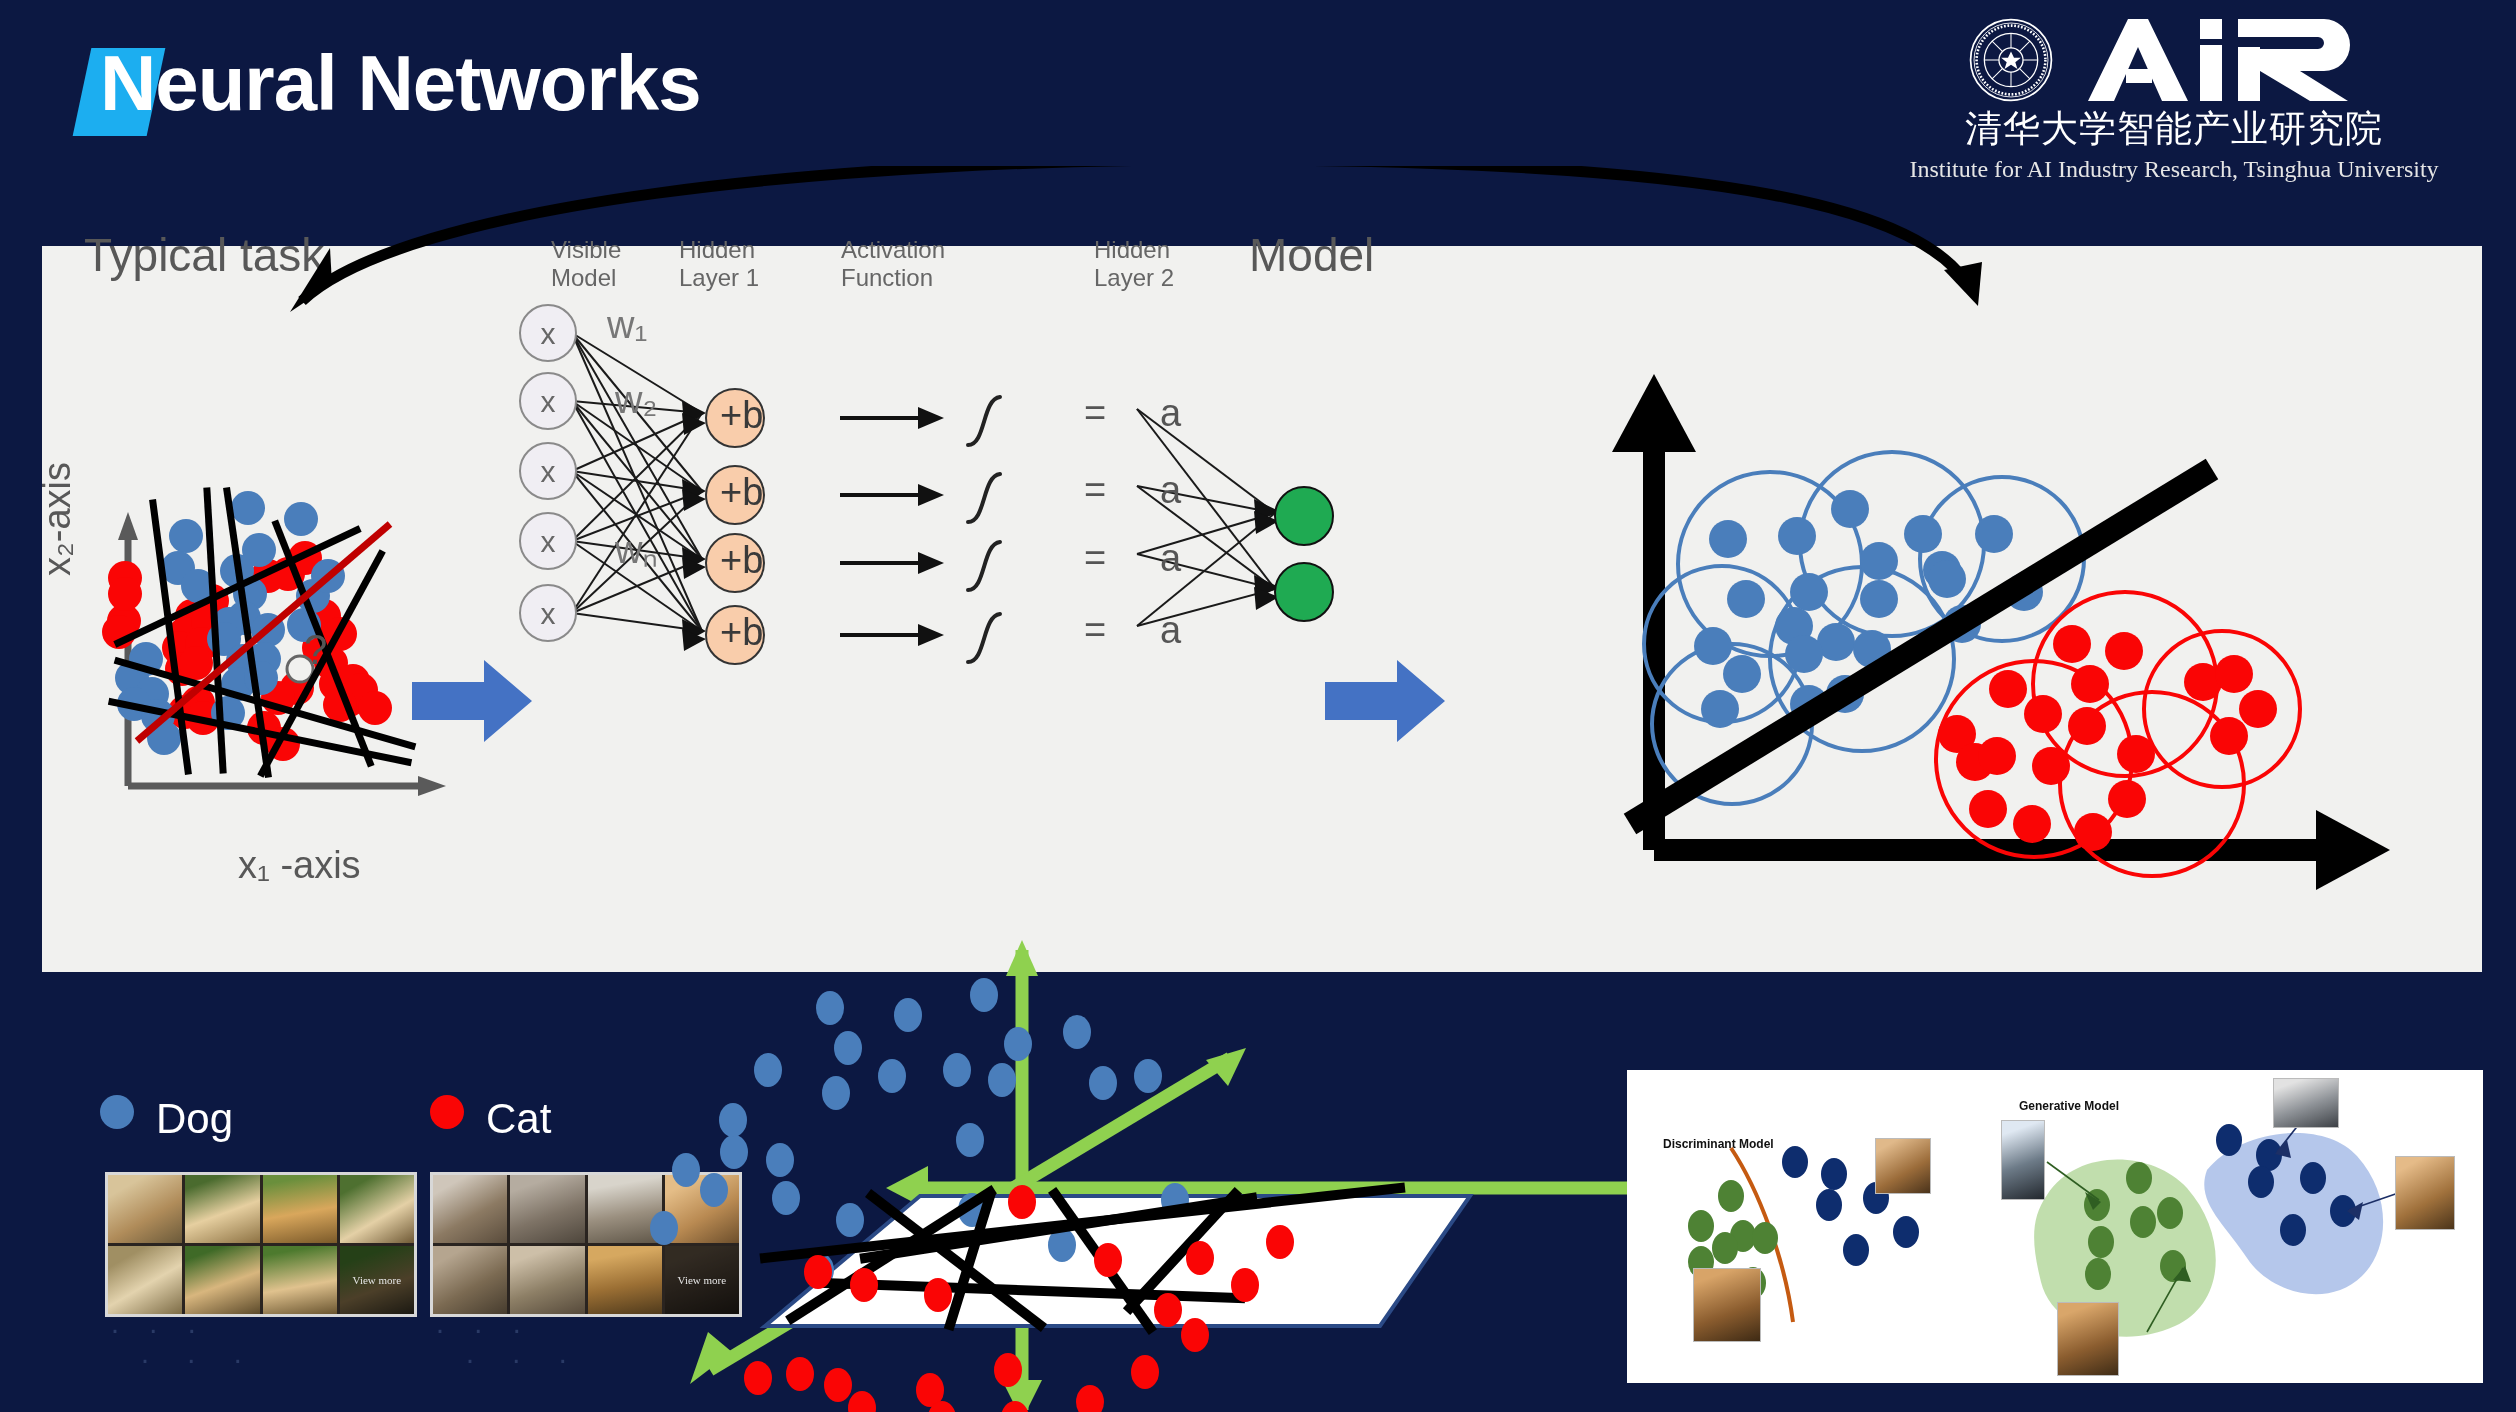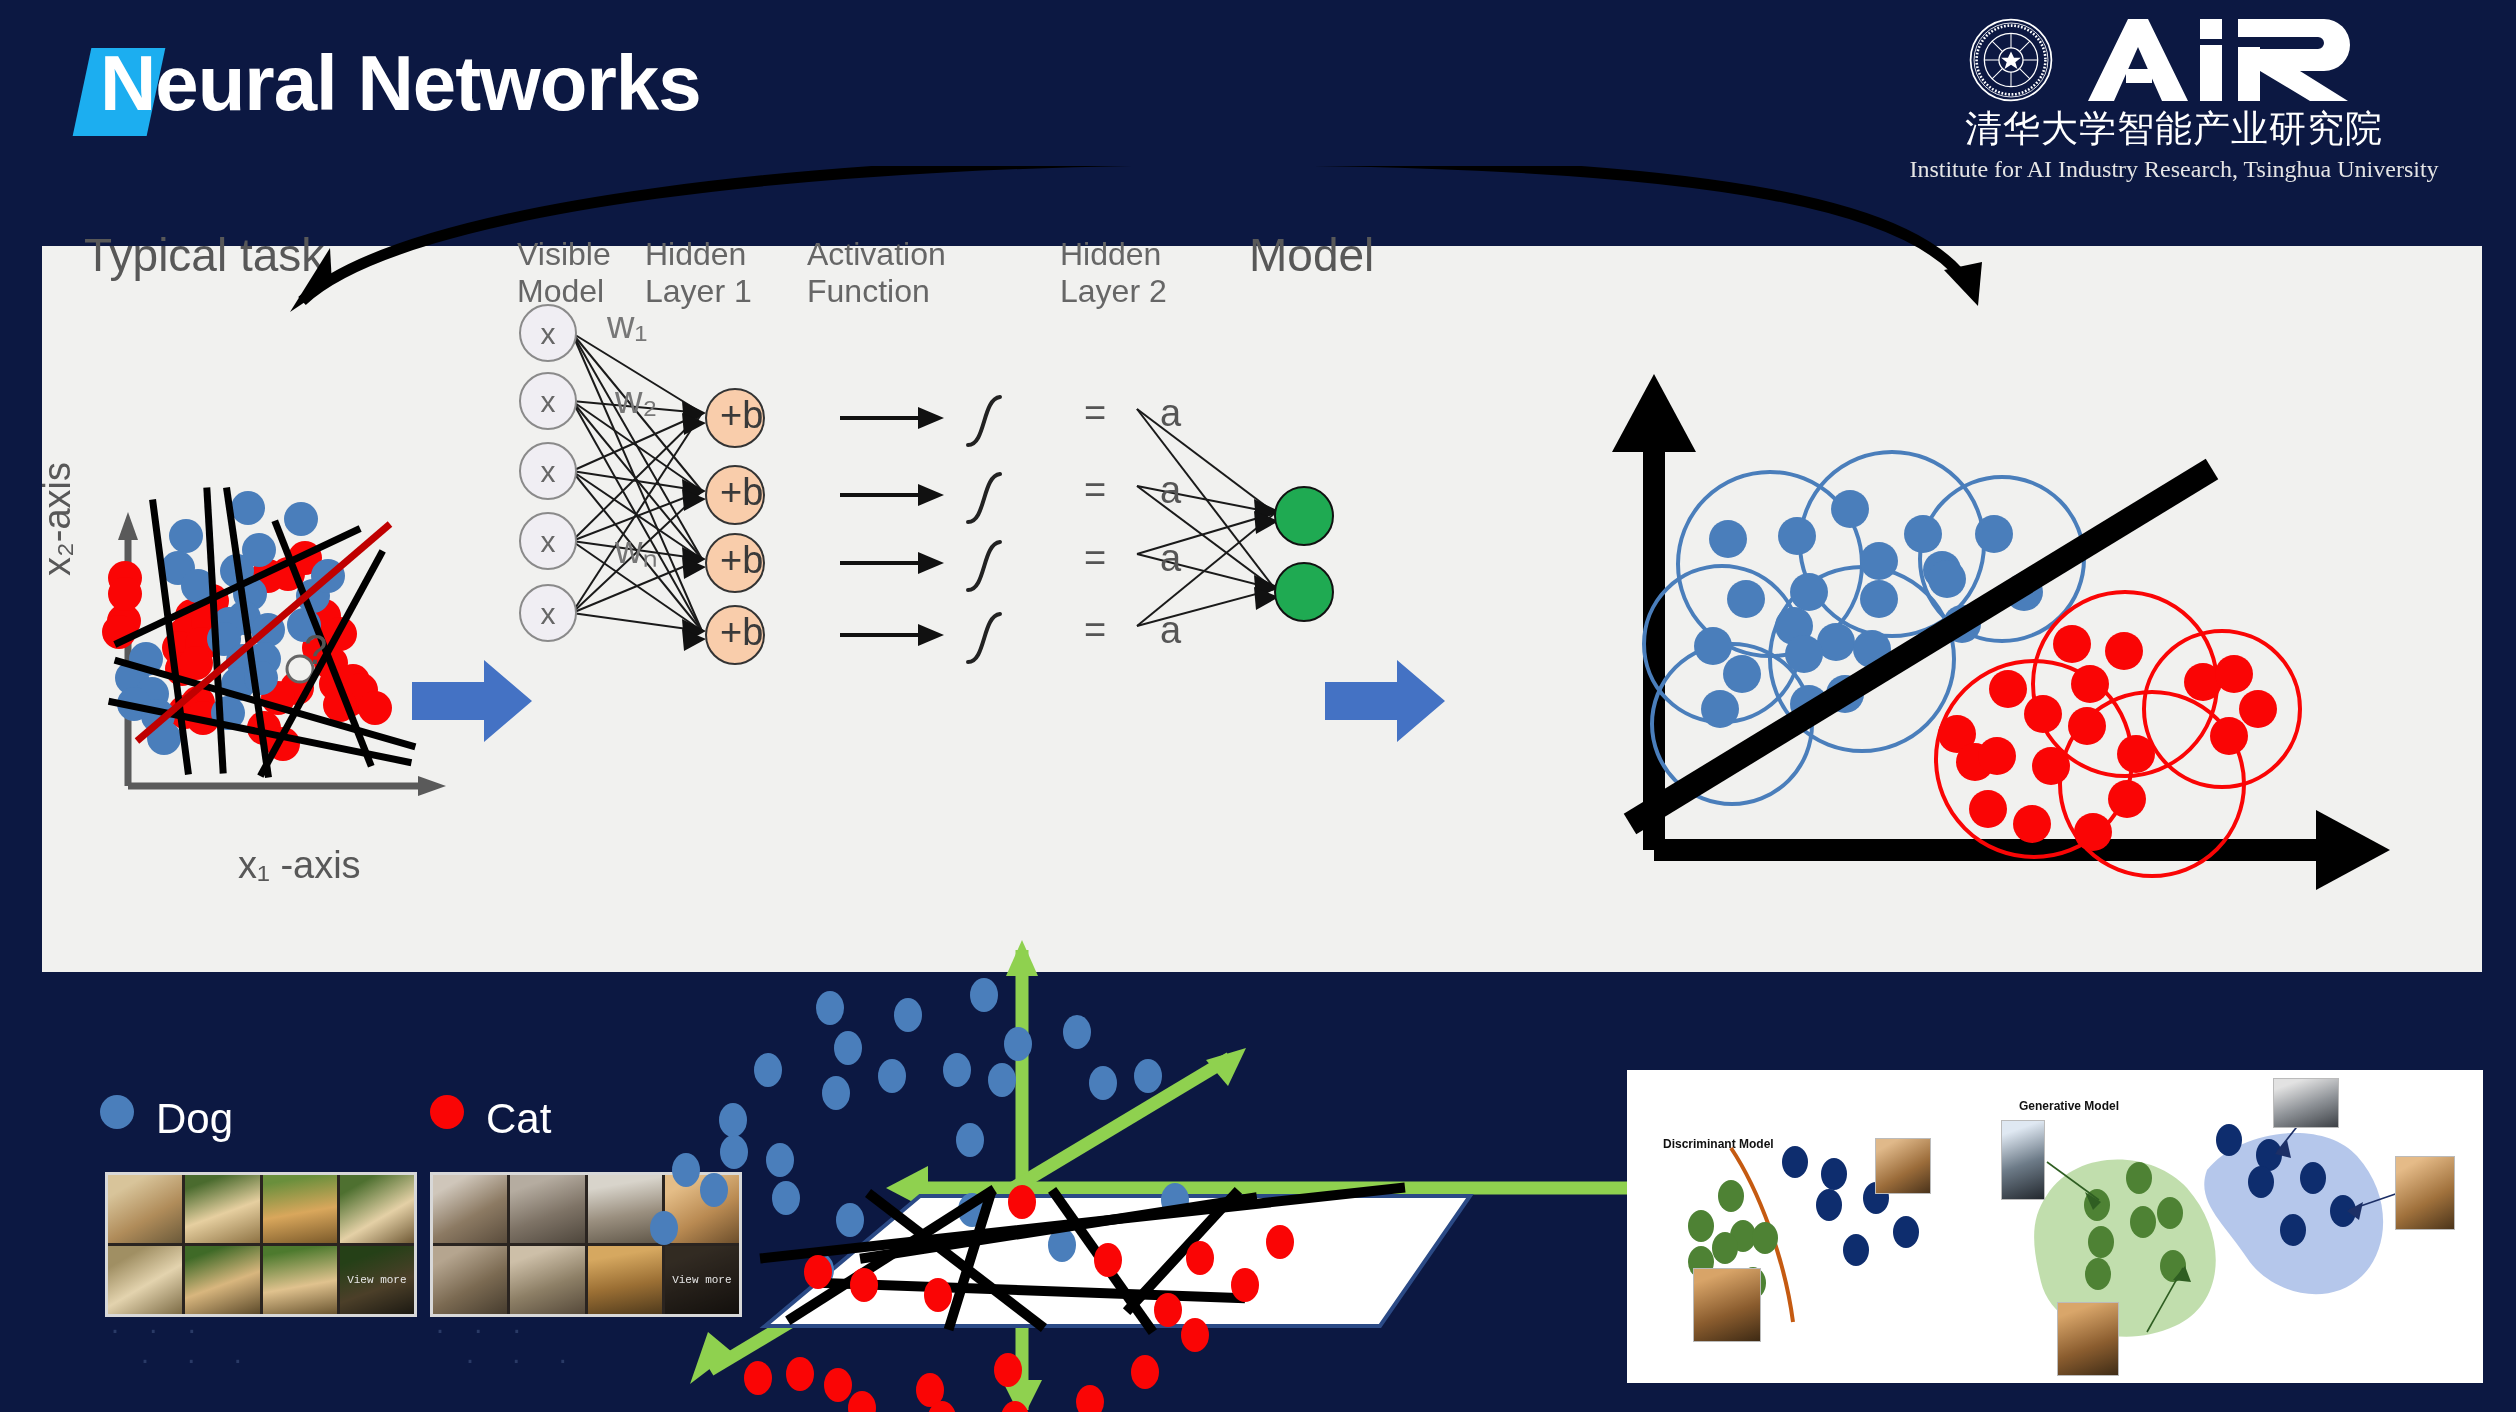--- a/index.html
+++ b/index.html
@@ -42,42 +42,42 @@
   
   #main-panel{
     position:absolute;left:42px;top:246px;width:2440px;height:726px;
     background:#f1f1ef;
   }
   .panel-head{
     position:absolute;color:#585858;font-size:46px;
     font-family:"Liberation Sans", sans-serif;white-space:nowrap;
   }
   .col-head{
-    position:absolute;color:#666;font-size:32px;line-height:1.15;
-    font-family:"Liberation Sans", sans-serif;white-space:nowrap;
+    position:absolute;color:#666;font-size:24px;line-height:1.15;
+    font-family:"Liberation Sans", sans-serif;white-space:nowrap;margin-left:34px;
   }
   .plus-b{position:absolute;color:#3a3a3a;font-size:38px;font-family:"Liberation Sans",sans-serif;}
   .eq-a{position:absolute;color:#555;font-size:38px;font-family:"Liberation Sans",sans-serif;}
   .ax-label{position:absolute;color:#585858;font-size:38px;font-family:"Liberation Sans",sans-serif;white-space:nowrap;}
   .w-label{position:absolute;color:#777;font-size:38px;font-family:"Liberation Sans",sans-serif;}
   
   .legend-item{position:absolute;display:flex;gap:22px;}
   .legend-dot{width:34px;height:34px;border-radius:50%;}
   .legend-text{color:#fff;font-size:42px;font-family:"Liberation Sans",sans-serif;}
   
   .photo-grid{
     position:absolute;display:grid;grid-template-columns:repeat(4,1fr);
     grid-template-rows:repeat(2,1fr);gap:3px;background:#2a2420;
     border:3px solid #d8d8d8;box-sizing:border-box;
   }
   .photo-cell{position:relative;overflow:hidden;}
   .viewmore{
     position:absolute;inset:0;display:flex;flex-direction:column;
     align-items:center;justify-content:center;color:#e6e6e6;font-size:11px;
-    font-family:Liberation Mono, monospace;line-height:1.1;text-align:center;
+    font-family:Liberation Serif, serif;line-height:1.1;text-align:center;
     background:rgba(0,0,0,.40);
   }
   .ellipsis{
     position:absolute;color:#2a3a66;font-size:30px;letter-spacing:10px;
     font-family:"Liberation Sans",sans-serif;
   }
   
   #bottom-card{
     position:absolute;left:1627px;top:1070px;width:856px;height:313px;background:#ffffff;
   }

